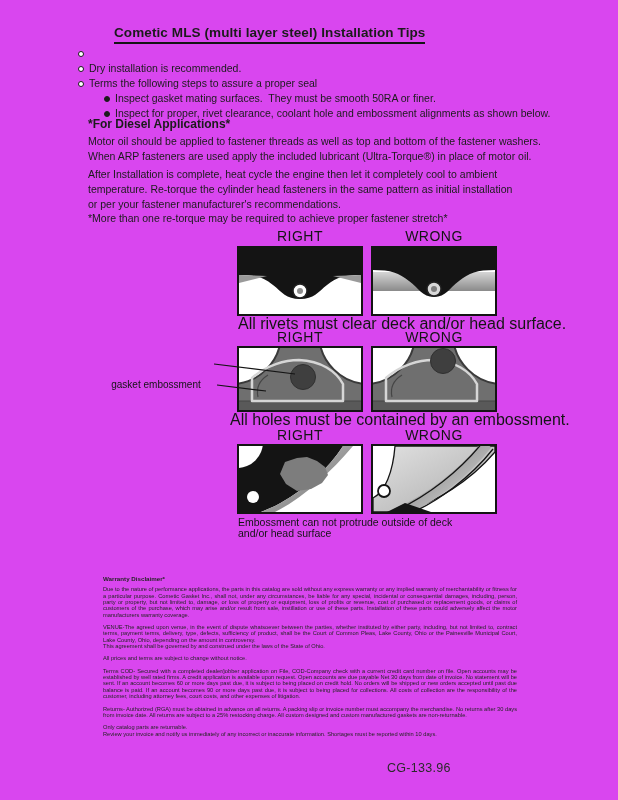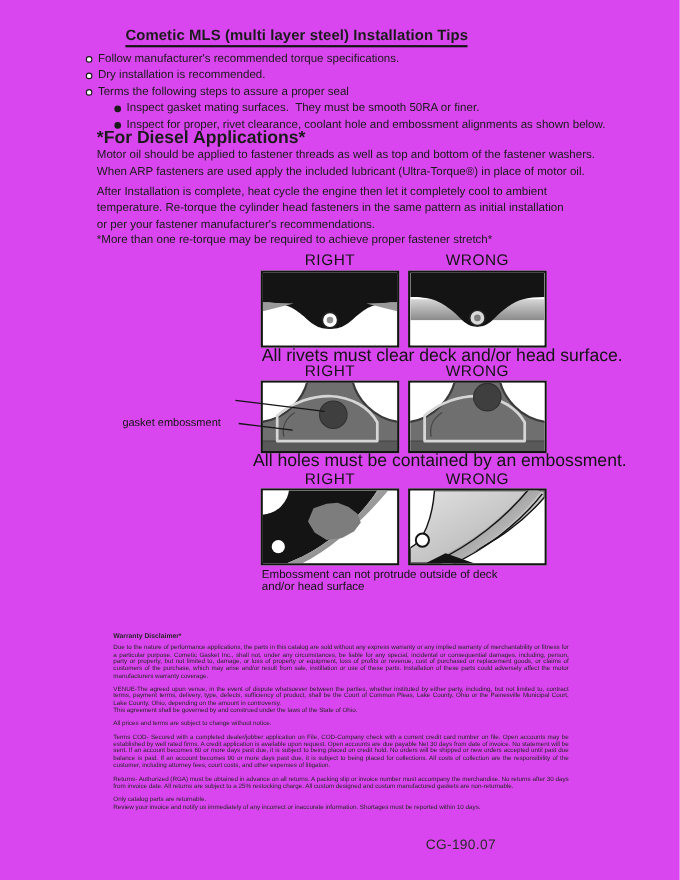--- a/index.html
+++ b/index.html
@@ -13,21 +13,21 @@
     border-bottom:2px solid #141414;padding-bottom:2px;white-space:pre;
   }
   .body-line{font-size:10.5px;line-height:15px;white-space:pre;}
   .bullet-row{display:flex;align-items:flex-start;height:15px;}
   .bullet-dot{
     width:4px;height:4px;border:1px solid #1b1b1b;border-radius:50%;
     margin:4.5px 5px 0 0;flex:0 0 auto;background:#fff;
   }
   .bullet-dot.filled{background:#1b1b1b;}
   .para{font-size:10.5px;line-height:15px;white-space:pre-line;}
-  .section-heading{font-size:16px;font-weight:bold;white-space:pre;}
+  .section-heading{font-size:12px;font-weight:bold;white-space:pre;}
   .fig-label{font-size:14px;letter-spacing:.5px;color:#141414;text-align:center;width:126px;}
   .fig{border:2px solid #141414;background:#fff;line-height:0;}
   .caption{font-size:16px;line-height:10.5px;color:#141414;white-space:pre;}
   .caption-wrap{font-size:10.5px;line-height:11px;color:#141414;white-space:pre-line;}
   .side-label{
     font-size:10px;line-height:11.5px;text-align:right;width:112px;
     white-space:pre-line;color:#141414;
   }
   .legal{width:414px;font-size:5.7px;line-height:6.35px;color:#252525;}
   .legal h4{font-size:6.2px;margin:0 0 4px 0;font-weight:bold;}
@@ -40,21 +40,20 @@
 
 <div class="page">
 
   <div class="abs" style="left:114px;top:23px;">
     <span class="doc-title">Cometic MLS (multi layer steel) Installation Tips</span>
   </div>
 
   <div class="abs" style="left:78px;top:46px;">
     <div class="bullet-row">
       <span class="bullet-dot"></span>
-      <span class="body-line">Follow manufacturer's recommended torque specifications.</span>
     </div>
     <div class="bullet-row">
       <span class="bullet-dot"></span>
       <span class="body-line">Dry installation is recommended.</span>
     </div>
     <div class="bullet-row">
       <span class="bullet-dot"></span>
       <span class="body-line">Terms the following steps to assure a proper seal</span>
     </div>
     <div class="bullet-row" style="margin-left:26px;">
@@ -195,15 +194,15 @@
     <p>Due to the nature of performance applications, the parts in this catalog are sold without any express warranty or any implied warranty of merchantability or fitness for a particular purpose.  Cometic Gasket Inc., shall not, under any circumstances, be liable for any special, incidental or consequential damages, including, person, party or property, but not limited to, damage, or loss of property or equipment, loss of profits or revenue, cost of purchased or replacement goods, or claims of customers of the purchase, which may arise and/or result from sale, instillation or use of these parts.  Installation of these parts could adversely affect the motor manufacturers warranty coverage.</p>
     <p>VENUE-The agreed upon venue, in the event of dispute whatsoever between the parties, whether instituted by either party, including, but not limited to, contract terms, payment terms, delivery, type, defects, sufficiency of product, shall be the Court of Common Pleas, Lake County, Ohio or the Painesville Municipal Court, Lake County, Ohio, depending on the amount in controversy.
 This agreement shall be governed by and construed under the laws of the State of Ohio.</p>
     <p>All prices and terms are subject to change without notice.</p>
     <p>Terms COD- Secured with a completed dealer/jobber application on File, COD-Company check with a current credit card number on file.  Open accounts may be established by well rated firms.  A credit application is available upon request.  Open accounts are due payable Net 30 days from date of invoice.  No statement will be sent.  If an account becomes 60 or more days past due, it is subject to being placed on credit hold.  No orders will be shipped or new orders accepted until past due balance is paid.  If an account becomes 90 or more days past due, it is subject to being placed for collections.  All costs of collection are the responsibility of the customer, including attorney fees, court costs, and other expenses of litigation.</p>
     <p>Returns- Authorized (RGA) must be obtained in advance on all returns.  A packing slip or invoice number must accompany the merchandise.  No returns after 30 days from invoice date.  All returns are subject to a 25% restocking charge.  All custom designed and custom manufactured gaskets are non-returnable.</p>
     <p>Only catalog parts are returnable.
 Review your invoice and notify us immediately of any incorrect or inaccurate information.  Shortages must be reported within 10 days.</p>
   </div>
 
-  <div class="abs doc-code" style="left:387px;top:761px;">CG-190.07</div>
+  <div class="abs doc-code" style="left:387px;top:761px;">CG-133.96</div>
 
 </div>
 
 </body></html>

